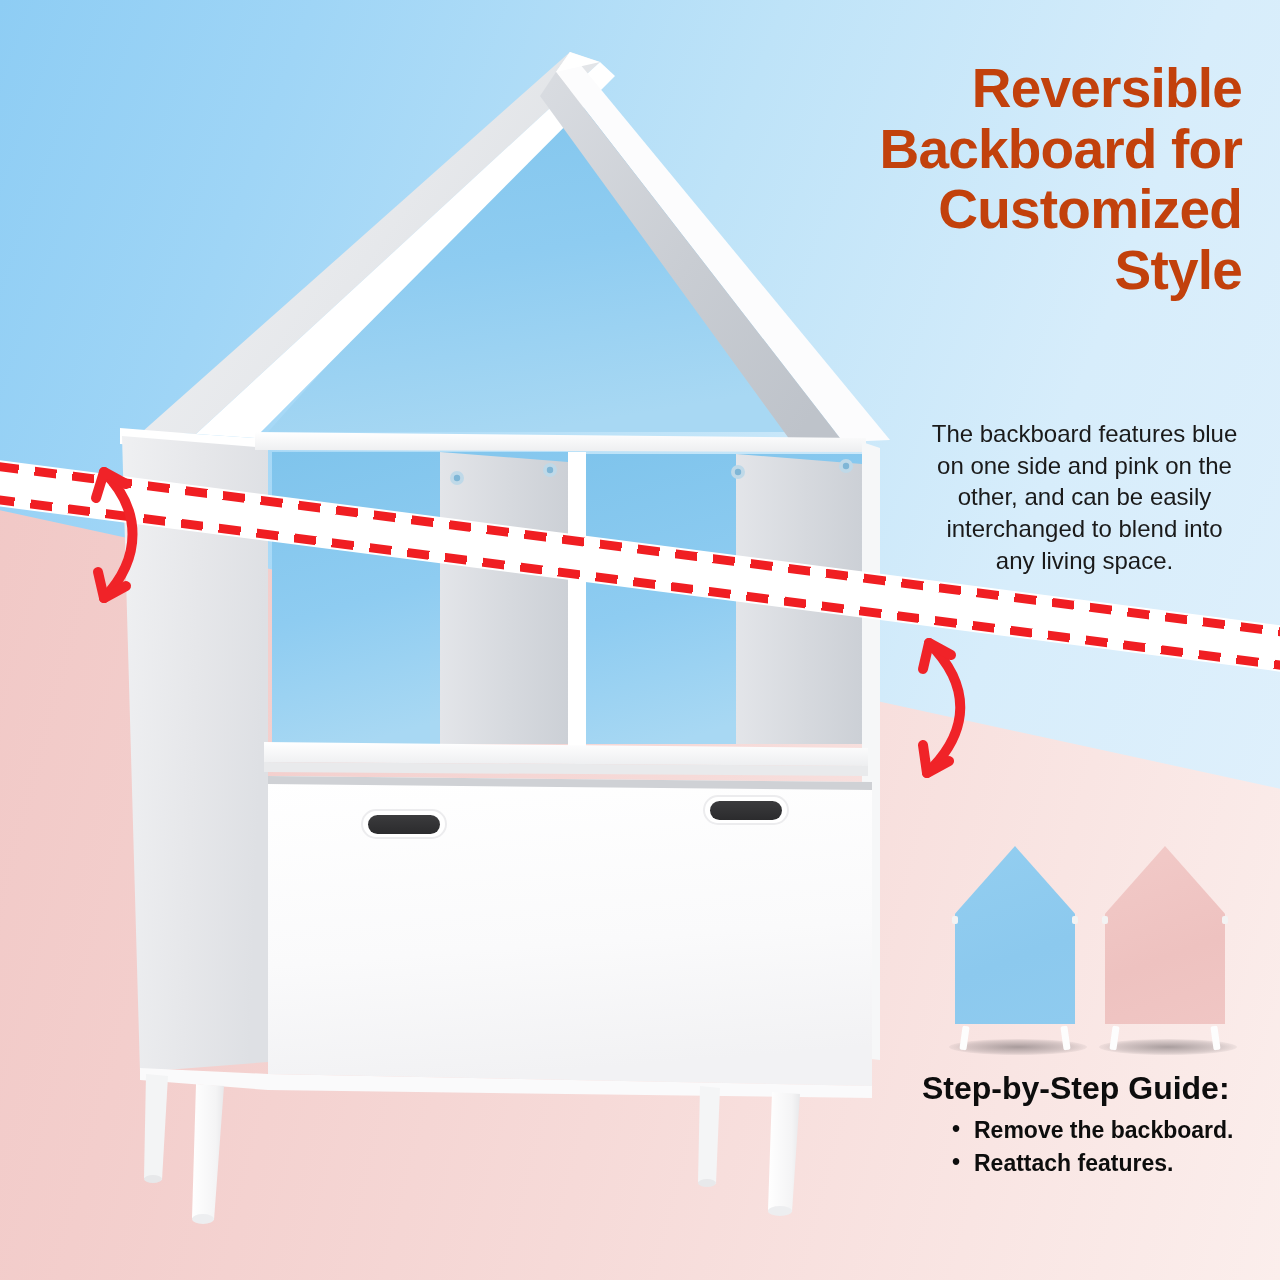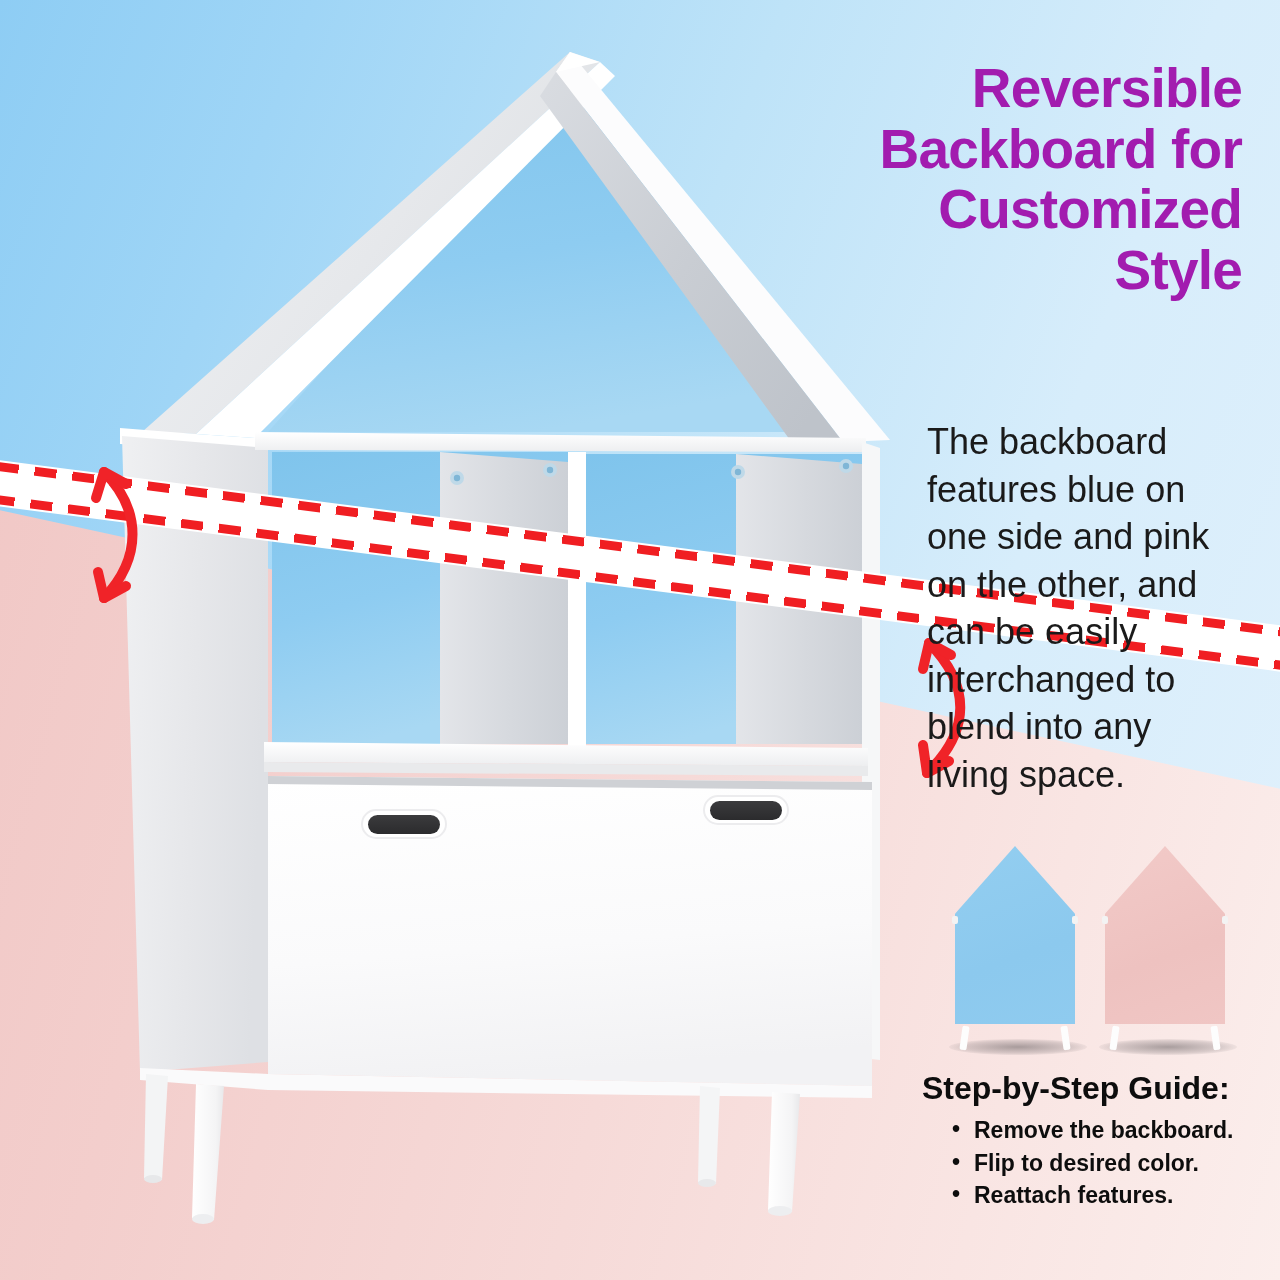--- a/index.html
+++ b/index.html
@@ -34,27 +34,27 @@
   .dash-top{top:2px;}
   .dash-bot{bottom:2px;}
 
   
   .furniture{position:absolute;left:0;top:0;width:1280px;height:1280px;}
 
   
   .headline{
     position:absolute;right:38px;top:58px;width:420px;
     text-align:right;
-    font-size:55px;line-height:1.10;font-weight:bold;color:#a21caf;
+    font-size:55px;line-height:1.10;font-weight:bold;color:#c2410c;
     letter-spacing:-0.8px;
   }
   .bodycopy{
     position:absolute;right:38px;top:418px;width:315px;
-    text-align:left;
-    font-size:36px;line-height:1.32;color:#1a1a1a;font-weight:400;
+    text-align:center;
+    font-size:24px;line-height:1.32;color:#1a1a1a;font-weight:400;
   }
 
   
   .thumbs{position:absolute;left:955px;top:846px;width:300px;height:215px;}
   .thumb{position:absolute;top:0;width:120px;height:190px;}
   .thumb .body{
     position:absolute;left:0;top:0;width:120px;height:178px;
     clip-path:polygon(50% 0,100% 38%,100% 100%,0 100%,0 38%);
   }
   .thumb.blue .body{background:linear-gradient(160deg,#93CEF0 0%,#8CC9EE 60%,#8FCBEF 100%);}
@@ -256,18 +256,17 @@
       <div class="t-cap" style="right:-3px;"></div>
       <div class="t-leg" style="left:6px;transform:rotate(8deg);"></div>
       <div class="t-leg" style="right:6px;transform:rotate(-8deg);"></div>
     </div>
   </div>
 
   <div class="guide">
     <div class="guide-title">Step-by-Step Guide:</div>
     <ul>
       <li>Remove the backboard.</li>
-      <li>Flip to desired color.</li>
       <li>Reattach features.</li>
     </ul>
   </div>
 
 </div>
 
 </body></html>

